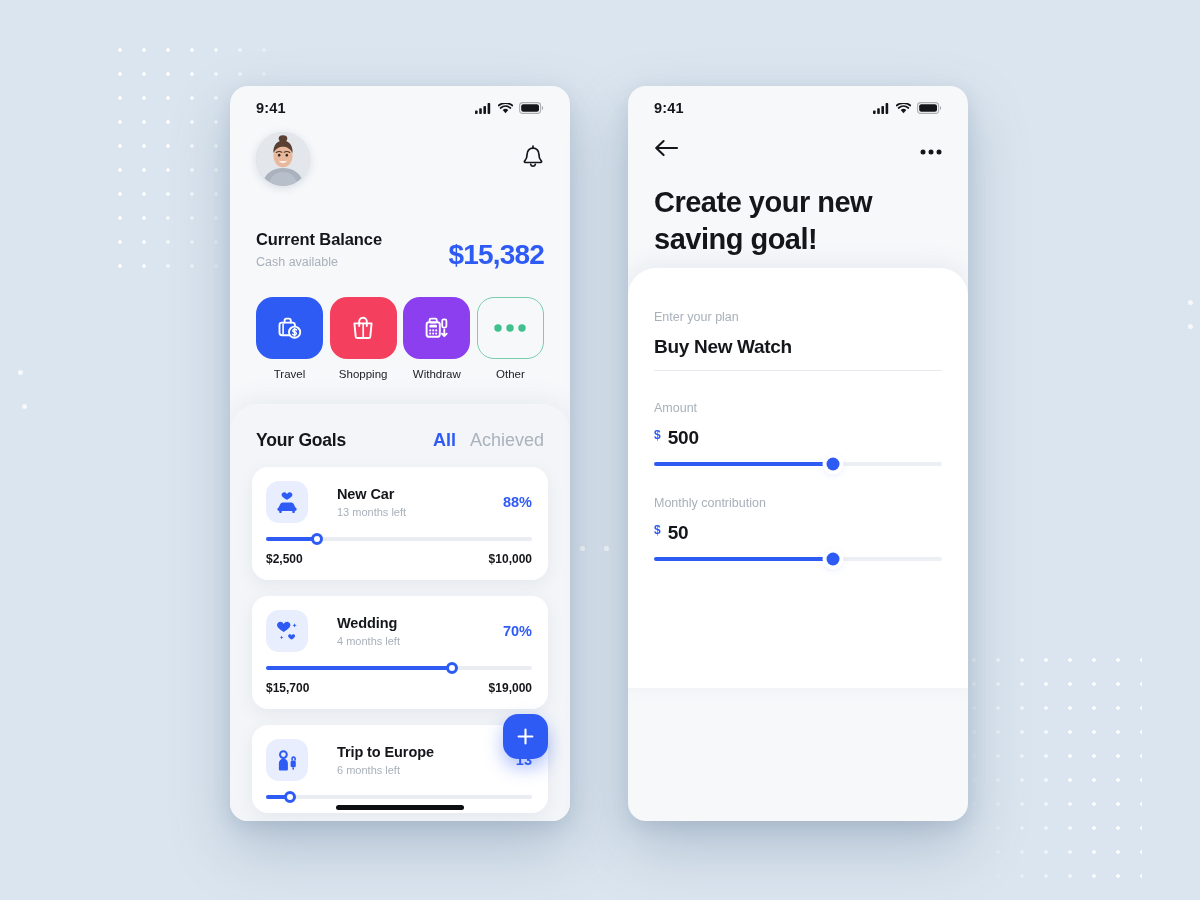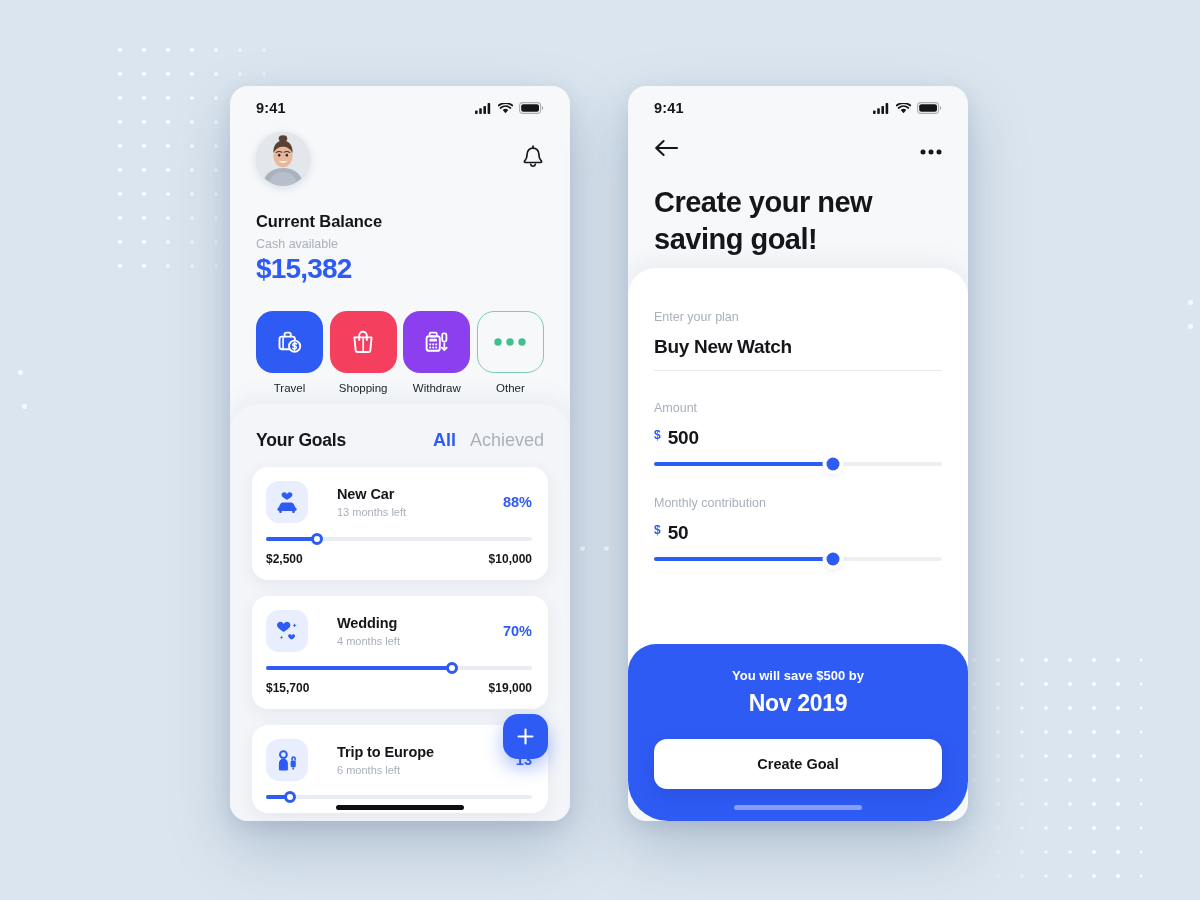--- a/index.html
+++ b/index.html
@@ -67,21 +67,21 @@
     margin-top: 6px;
   }
   .avatar {
     width: 54px; height: 54px; border-radius: 50%;
     background: #d9dde2;
     overflow: hidden; position: relative;
     box-shadow: 0 2px 8px rgba(80,100,130,.18);
   }
   .avatar svg { display:block; width:100%; height:100%; }
 
-  .balance-block { margin-top: 26px; display: flex; align-items: flex-start; justify-content: space-between; flex-direction: column; }
+  .balance-block { margin-top: 44px; display: flex; align-items: flex-end; justify-content: space-between; }
   .balance-label { font-size: 16.5px; font-weight: 700; color: #14161a; letter-spacing: -.1px; }
   .balance-sub { font-size: 12.5px; color: #a8b0ba; margin-top: 6px; }
   .balance-amount {
     font-size: 28px; font-weight: 700; color: #2f5bf5;
     letter-spacing: -.8px; line-height: 1; margin-top: 4px;
   }
 
   
   .actions { display: flex; justify-content: space-between; margin-top: 28px; }
   .action { width: 67px; text-align: center; }
@@ -500,19 +500,13 @@
         <span class="cur">$</span>
         <span class="amt">50</span>
       </div>
       <div class="slider">
         <div class="slider-fill" style="width:62%"></div>
         <div class="slider-knob" style="left:62%"></div>
       </div>
     </div>
   </div>
 
-  <div class="cta">
-    <div class="cta-line">You will save $500 by</div>
-    <div class="cta-date">Nov 2019</div>
-    <div class="cta-btn">Create Goal</div>
-    <div class="home-indicator-light"></div>
-  </div>
 </div>
 
 </body></html>

